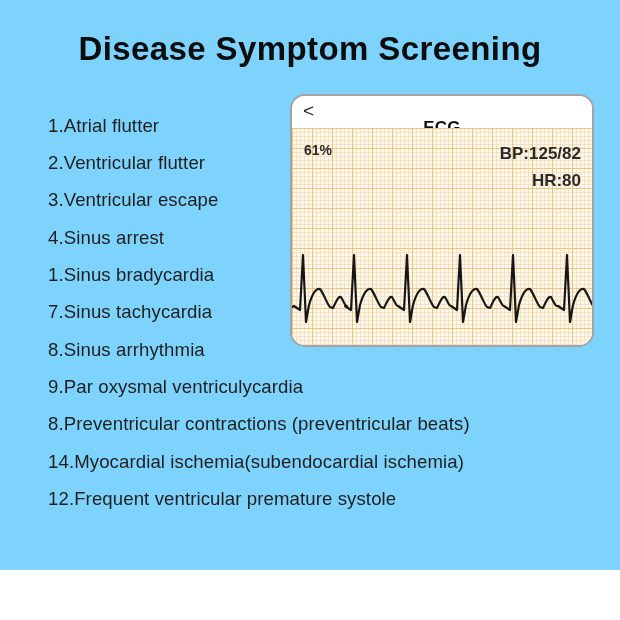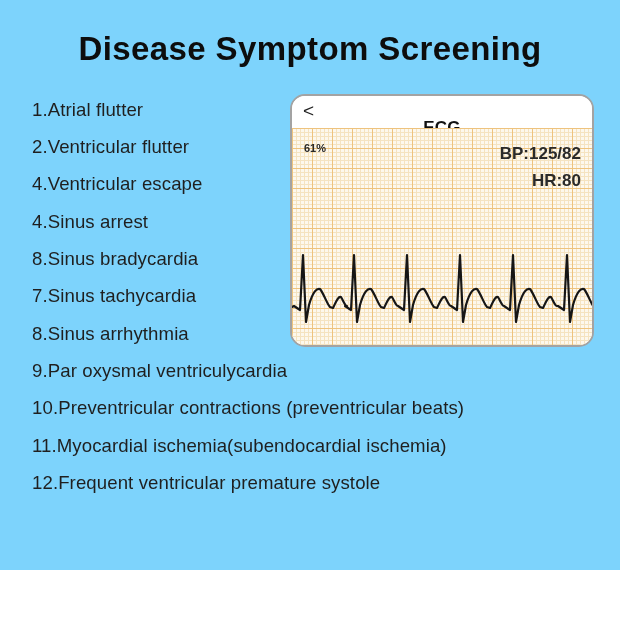--- a/index.html
+++ b/index.html
@@ -11,21 +11,21 @@
     overflow:hidden;
   }
   .page-title{
     position:absolute;top:30px;left:0;width:620px;
     margin:0;text-align:center;
     font-size:33px;font-weight:800;letter-spacing:.4px;
     color:#0d0d0d;
   }
   .symptom-list{
     position:absolute;left:31px;top:90px;
-    margin:1px;padding:0;list-style:none;
+    margin:17px;padding:0;list-style:none;
     font-size:18.6px;color:#1f1f1f;letter-spacing:.1px;
   }
   .symptom-list li{
     height:37.35px;display:flex;align-items:center;white-space:nowrap;
   }
   
   .ecg-card{
     position:absolute;left:290px;top:94px;
     width:304px;height:253px;box-sizing:border-box;
     background:#ffffff;
@@ -49,21 +49,21 @@
     background-color:#fdf8ed;
     background-image:
       linear-gradient(#eec37e 1px, transparent 1px),
       linear-gradient(90deg, #eec37e 1px, transparent 1px),
       linear-gradient(#f5e3c0 1px, transparent 1px),
       linear-gradient(90deg, #f5e3c0 1px, transparent 1px);
     background-size:20px 20px,20px 20px,4px 4px,4px 4px;
   }
   .battery{
     position:absolute;left:12px;top:14px;
-    font-size:11px;font-weight:600;color:#2a2a2a;
+    font-size:14px;font-weight:600;color:#2a2a2a;
   }
   .stats{
     position:absolute;right:11px;top:12px;
     text-align:right;
     font-size:17px;font-weight:600;color:#2a2a2a;
     line-height:27px;
     margin-left:36px;
   }
   .waveform{
     position:absolute;left:0;top:0;width:100%;height:100%;
@@ -72,28 +72,28 @@
 </head>
 <body>
 
 <div class="page">
 
   <h1 class="page-title">Disease Symptom Screening</h1>
 
   <ul class="symptom-list">
     <li>1.Atrial flutter</li>
     <li>2.Ventricular flutter</li>
-    <li>4.Ventricular escape</li>
+    <li>3.Ventricular escape</li>
     <li>4.Sinus arrest</li>
-    <li>8.Sinus bradycardia</li>
+    <li>1.Sinus bradycardia</li>
     <li>7.Sinus tachycardia</li>
     <li>8.Sinus arrhythmia</li>
     <li>9.Par oxysmal ventriculycardia</li>
-    <li>10.Preventricular contractions (preventricular beats)</li>
-    <li>11.Myocardial ischemia(subendocardial ischemia)</li>
+    <li>8.Preventricular contractions (preventricular beats)</li>
+    <li>14.Myocardial ischemia(subendocardial ischemia)</li>
     <li>12.Frequent ventricular premature systole</li>
   </ul>
 
   <div class="ecg-card">
     <div class="ecg-header">
       <span class="back-icon">&lt;</span>
       <span class="ecg-title">ECG</span>
     </div>
     <div class="ecg-grid">
       <svg class="waveform" viewBox="0 0 300 217" preserveAspectRatio="none">

